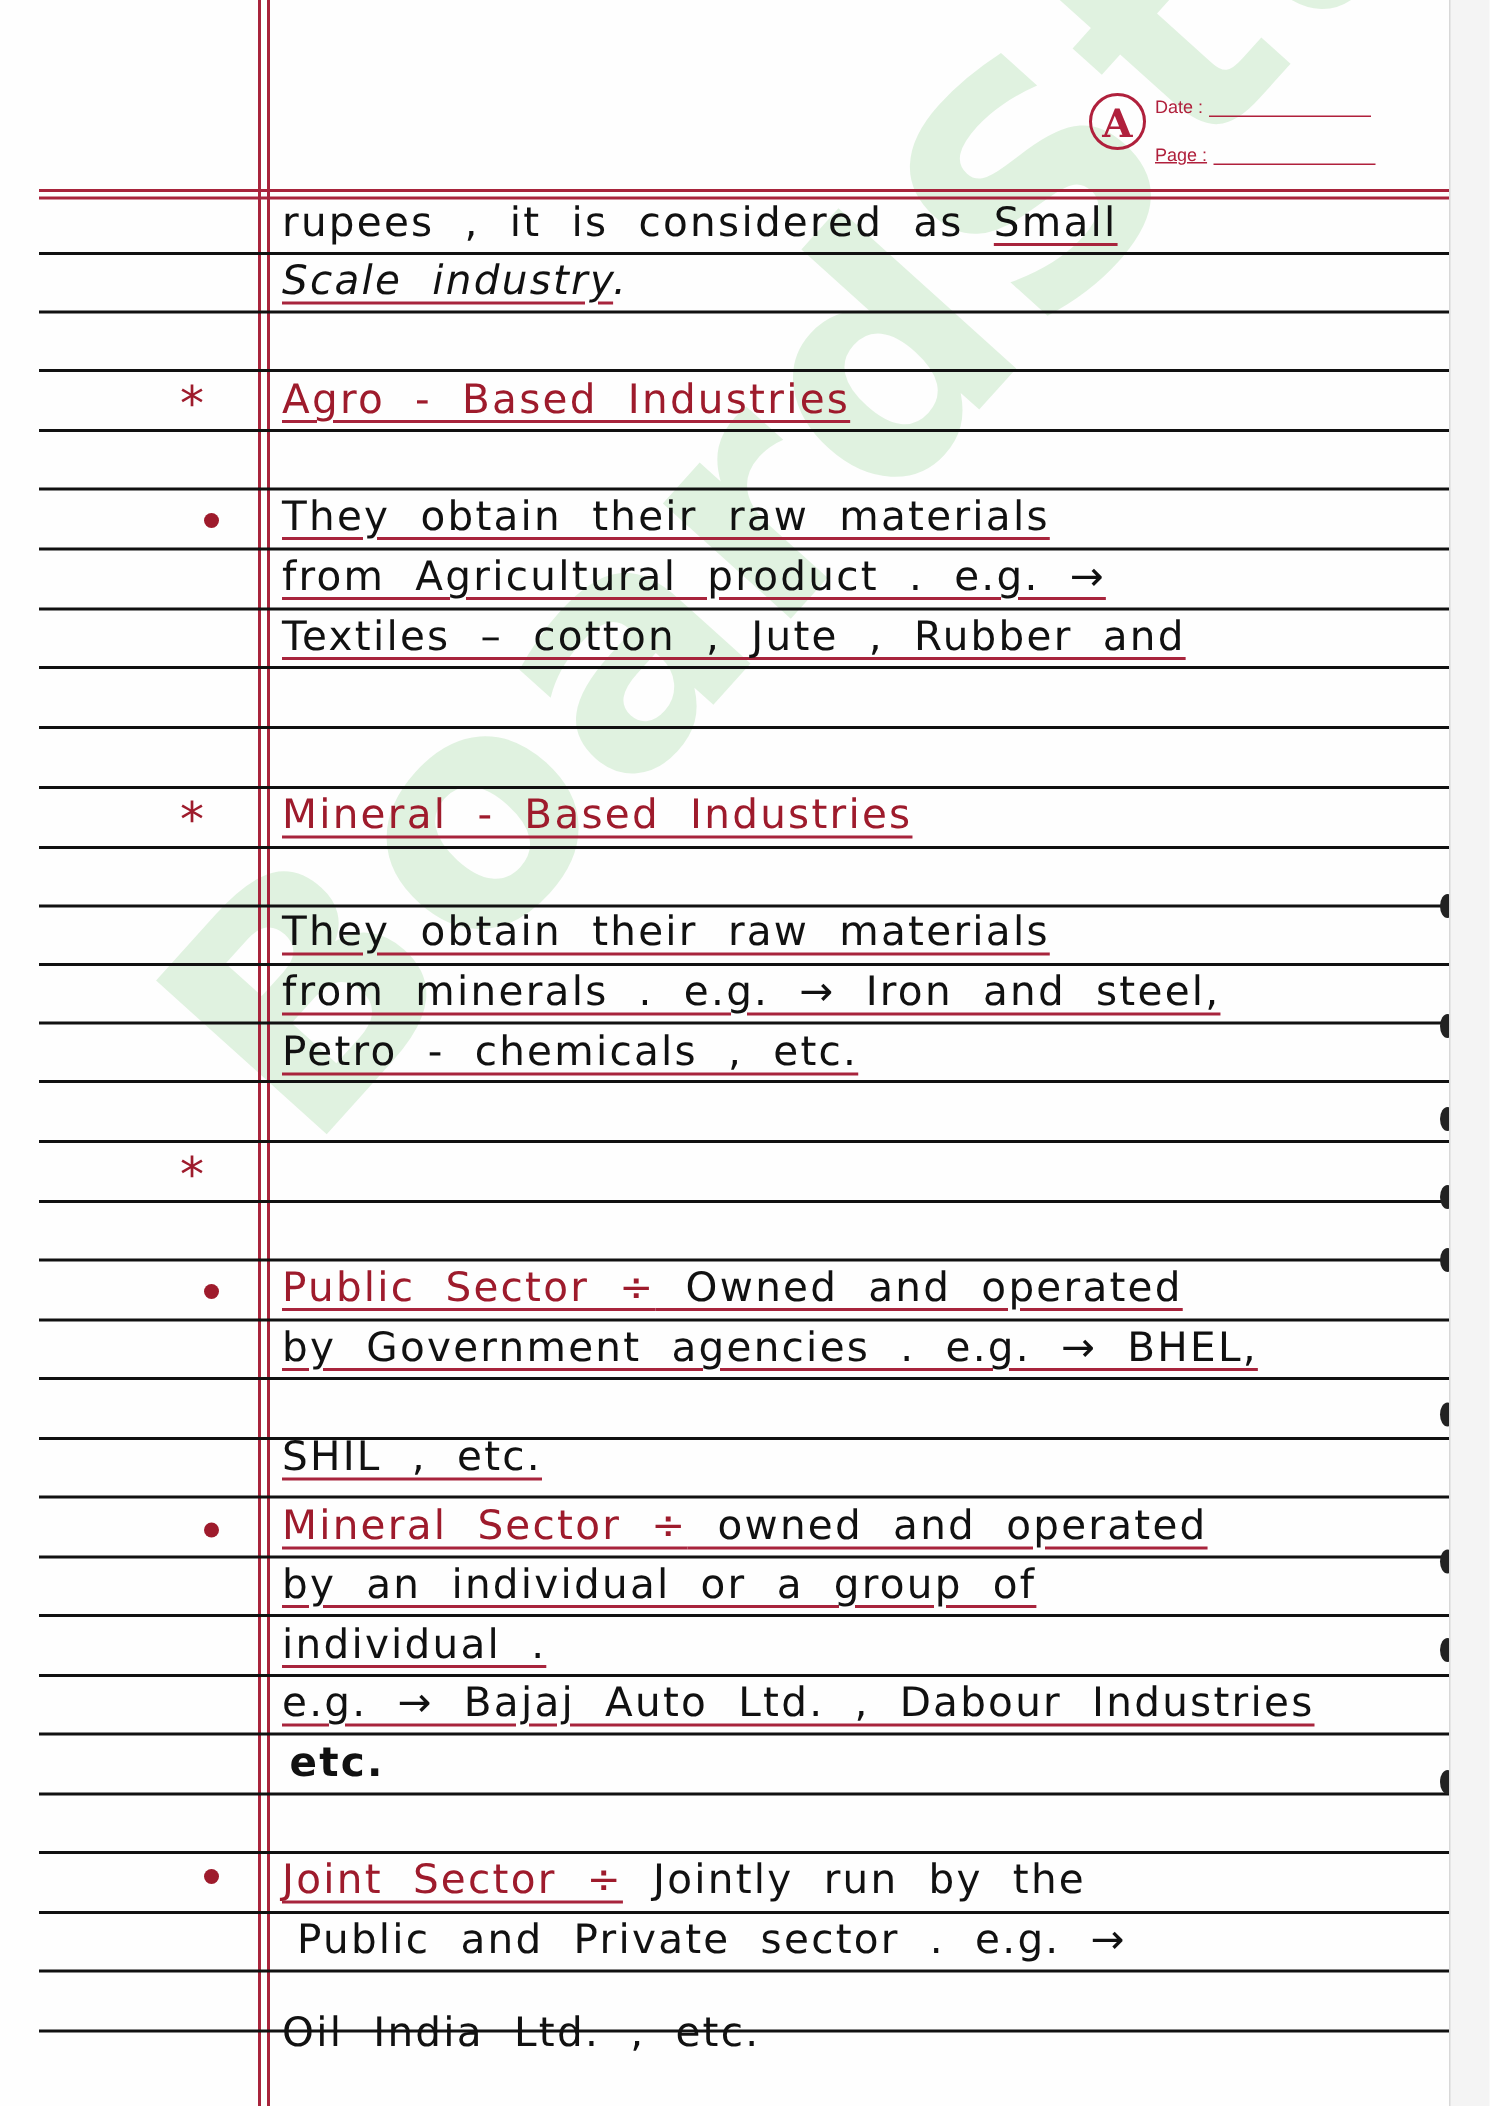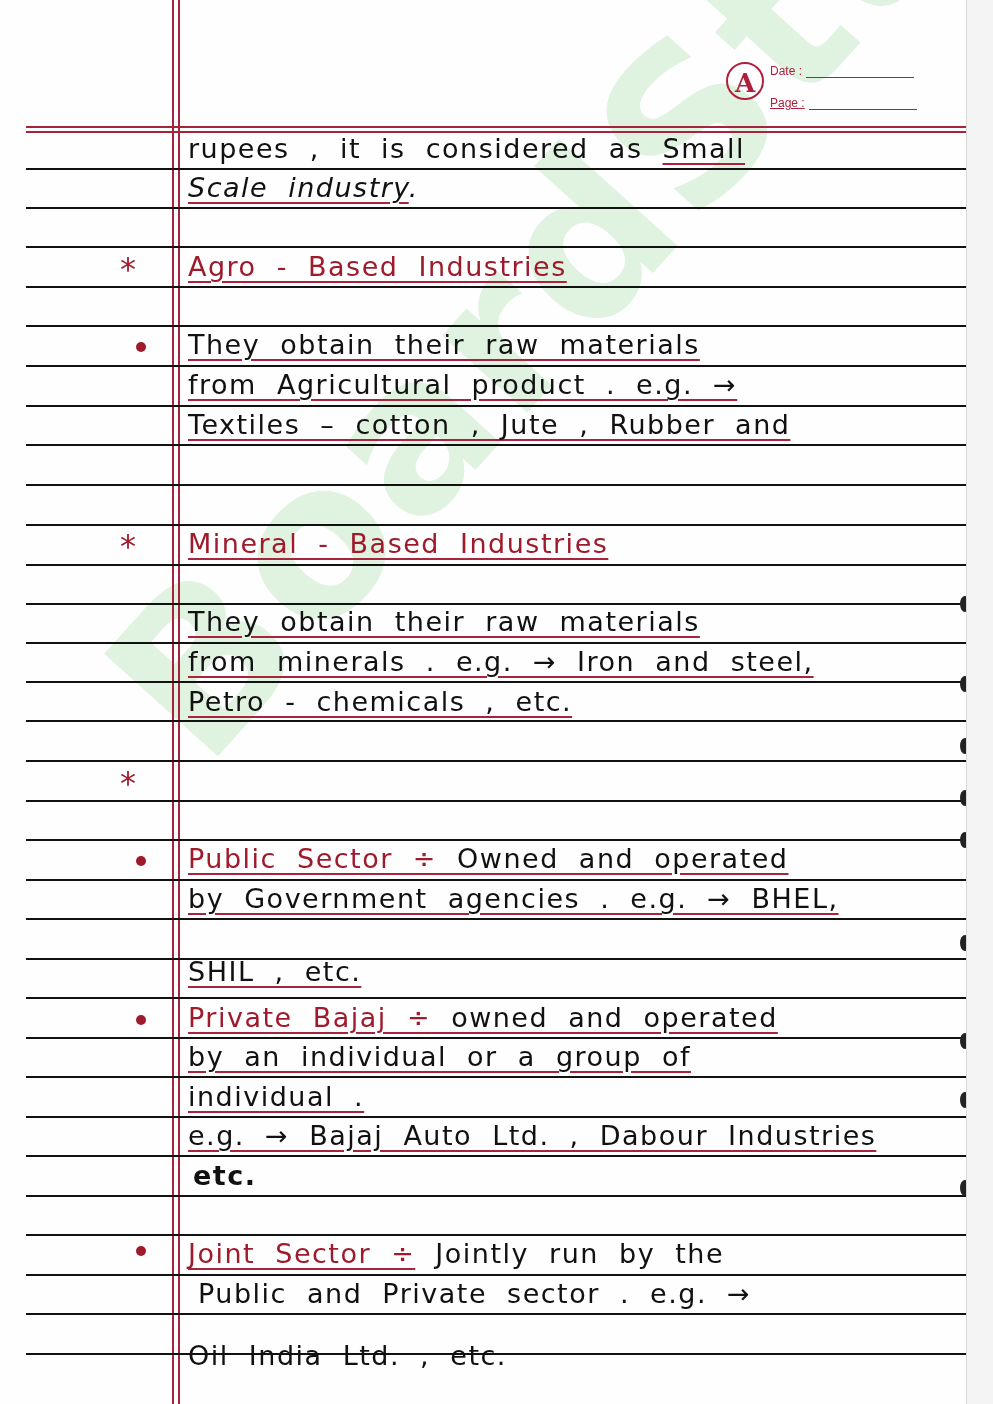--- a/index.html
+++ b/index.html
@@ -158,21 +158,21 @@
 
   <div class="dot" style="top:856px;"></div>
   <div class="line-text" style="top:843px;">
     <span class="red-ul">Public Sector ÷</span><span class="black-red-ul"> Owned and operated</span>
   </div>
   <div class="line-text black-red-ul" style="top:883px;">by Government agencies . e.g. → BHEL,</div>
   <div class="line-text black-red-ul" style="top:922px;margin-top:34px;">SHIL , etc.</div>
 
   <div class="dot" style="top:1015px;"></div>
   <div class="line-text" style="top:1002px;">
-    <span class="red-ul">Private Bajaj ÷</span><span class="black-red-ul"> owned and operated</span>
+    <span class="red-ul">Mineral Sector ÷</span><span class="black-red-ul"> owned and operated</span>
   </div>
   <div class="line-text black-red-ul" style="top:1041px;">by an individual or a group of</div>
   <div class="line-text black-red-ul" style="top:1081px;">individual .</div>
   <div class="line-text black-red-ul" style="top:1120px;">e.g. → Bajaj Auto Ltd. , Dabour Industries</div>
   <div class="line-text" style="top:1160px; left:193px;font-weight:bold;">etc.</div>
 
   <div class="dot" style="top:1246px;"></div>
   <div class="line-text" style="top:1238px;">
     <span class="red-ul">Joint Sector ÷</span><span> Jointly run by the</span>
   </div>

